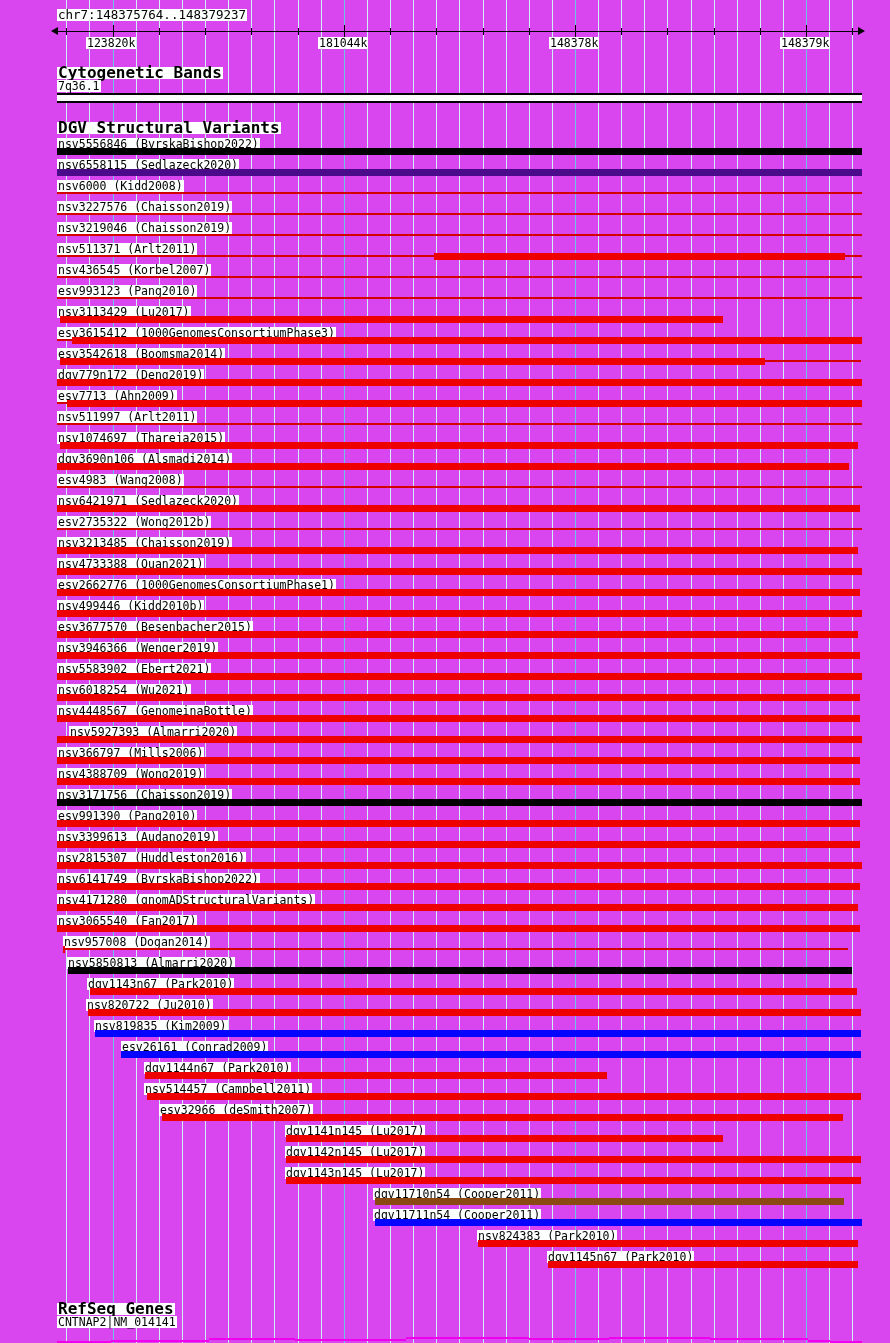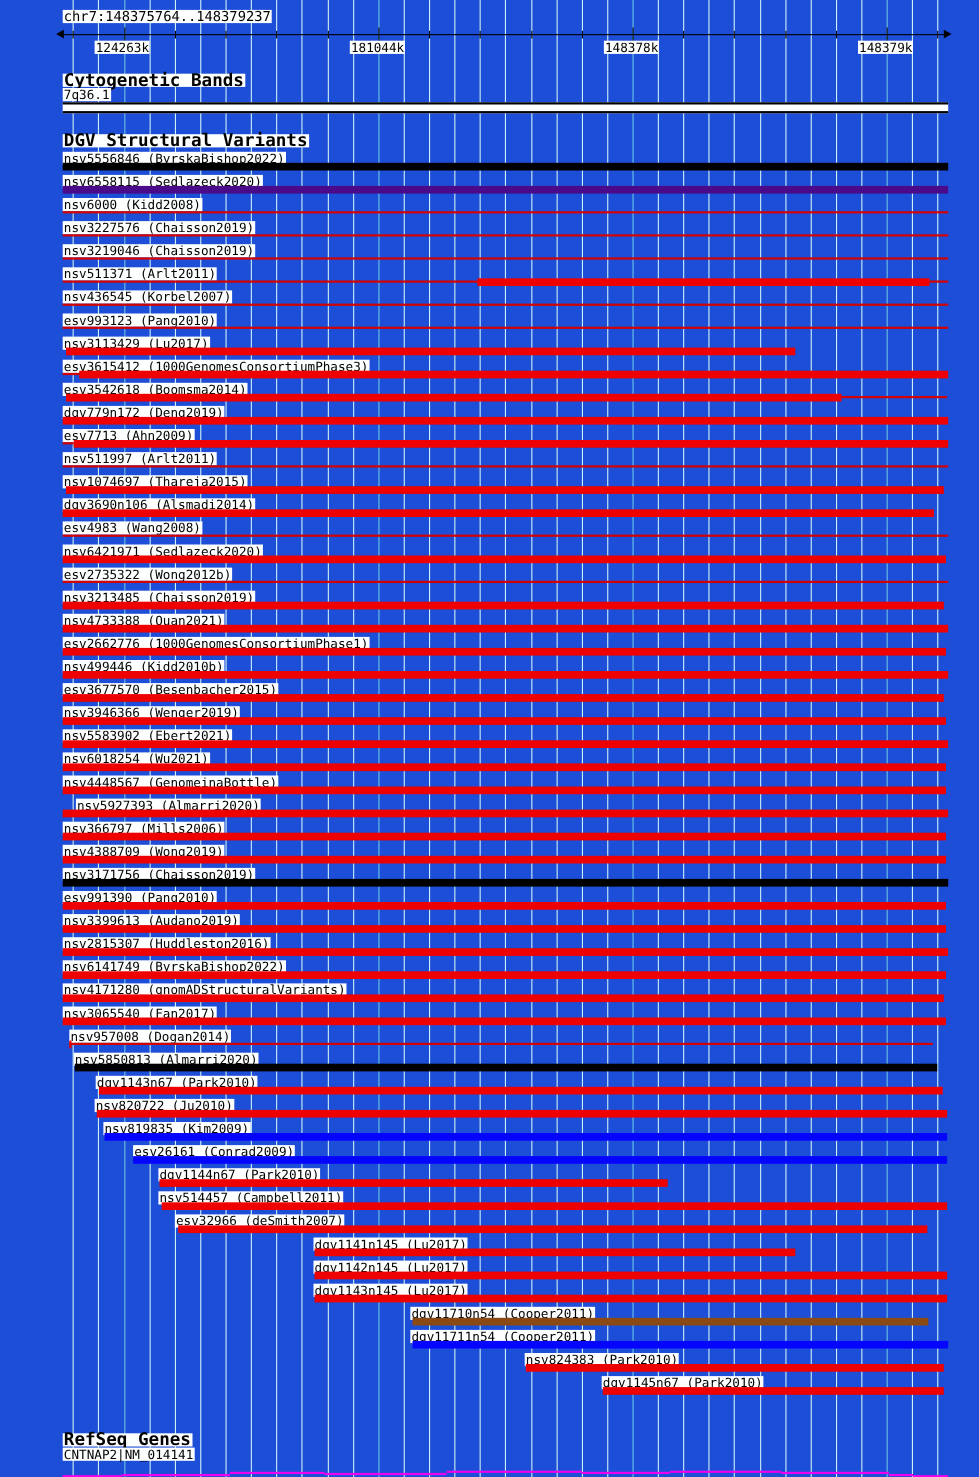--- a/index.html
+++ b/index.html
@@ -1,16 +1,16 @@
 <!DOCTYPE html>
 <html><head>
 <meta charset="utf-8">
 <style>
   html,body{margin:0;padding:0;background:#fff;}
-  #view{position:relative;width:890px;height:1343px;background:#1d4ed8;overflow:hidden;
+  #view{position:relative;width:890px;height:1343px;background:#d946ef;overflow:hidden;
         font-family:"DejaVu Sans Mono","Liberation Mono",monospace;}
   .grid{position:absolute;top:0;bottom:0;width:1px;}
   .grid.light{background:#cdf0f2;}
   .grid.dark{background:#6ac4e2;}
   .txt{position:absolute;white-space:pre;color:#000;background:#fdfefe;padding:0 1px;
        font-size:11.5px;line-height:12px;}
   .bold{font-weight:bold;font-size:16px;}
   .title{font-size:12.5px;}
   .rline{position:absolute;height:1px;background:#000;}
   .tick{position:absolute;width:1px;background:#000;}
@@ -67,21 +67,21 @@
 
   <div class="txt title" style="left:57px;top:9px;">chr7:148375764..148379237</div>
 
   <div id="ruler">
     <div class="arrow left" style="left:51px;top:27px;"></div>
     <div class="arrow right" style="left:858px;top:27px;"></div>
     <div class="rline" style="left:57px;top:31px;width:804px;"></div>
     <div id="ticklayer">
         <div class="tick" style="left: 66.3px; top: 28px; height: 7px;"></div>
         <div class="tick" style="left: 112.5px; top: 25px; height: 13px;"></div>
-        <div class="txt" style="left: 86px; top: 37px;">124263k</div>
+        <div class="txt" style="left: 86px; top: 37px;">123820k</div>
         <div class="tick" style="left: 158.8px; top: 28px; height: 7px;"></div>
         <div class="tick" style="left: 205px; top: 28px; height: 7px;"></div>
         <div class="tick" style="left: 251.3px; top: 28px; height: 7px;"></div>
         <div class="tick" style="left: 297.5px; top: 28px; height: 7px;"></div>
         <div class="tick" style="left: 343.7px; top: 25px; height: 13px;"></div>
         <div class="txt" style="left: 318px; top: 37px;">181044k</div>
         <div class="tick" style="left: 390px; top: 28px; height: 7px;"></div>
         <div class="tick" style="left: 436.2px; top: 28px; height: 7px;"></div>
         <div class="tick" style="left: 482.5px; top: 28px; height: 7px;"></div>
         <div class="tick" style="left: 528.7px; top: 28px; height: 7px;"></div>

